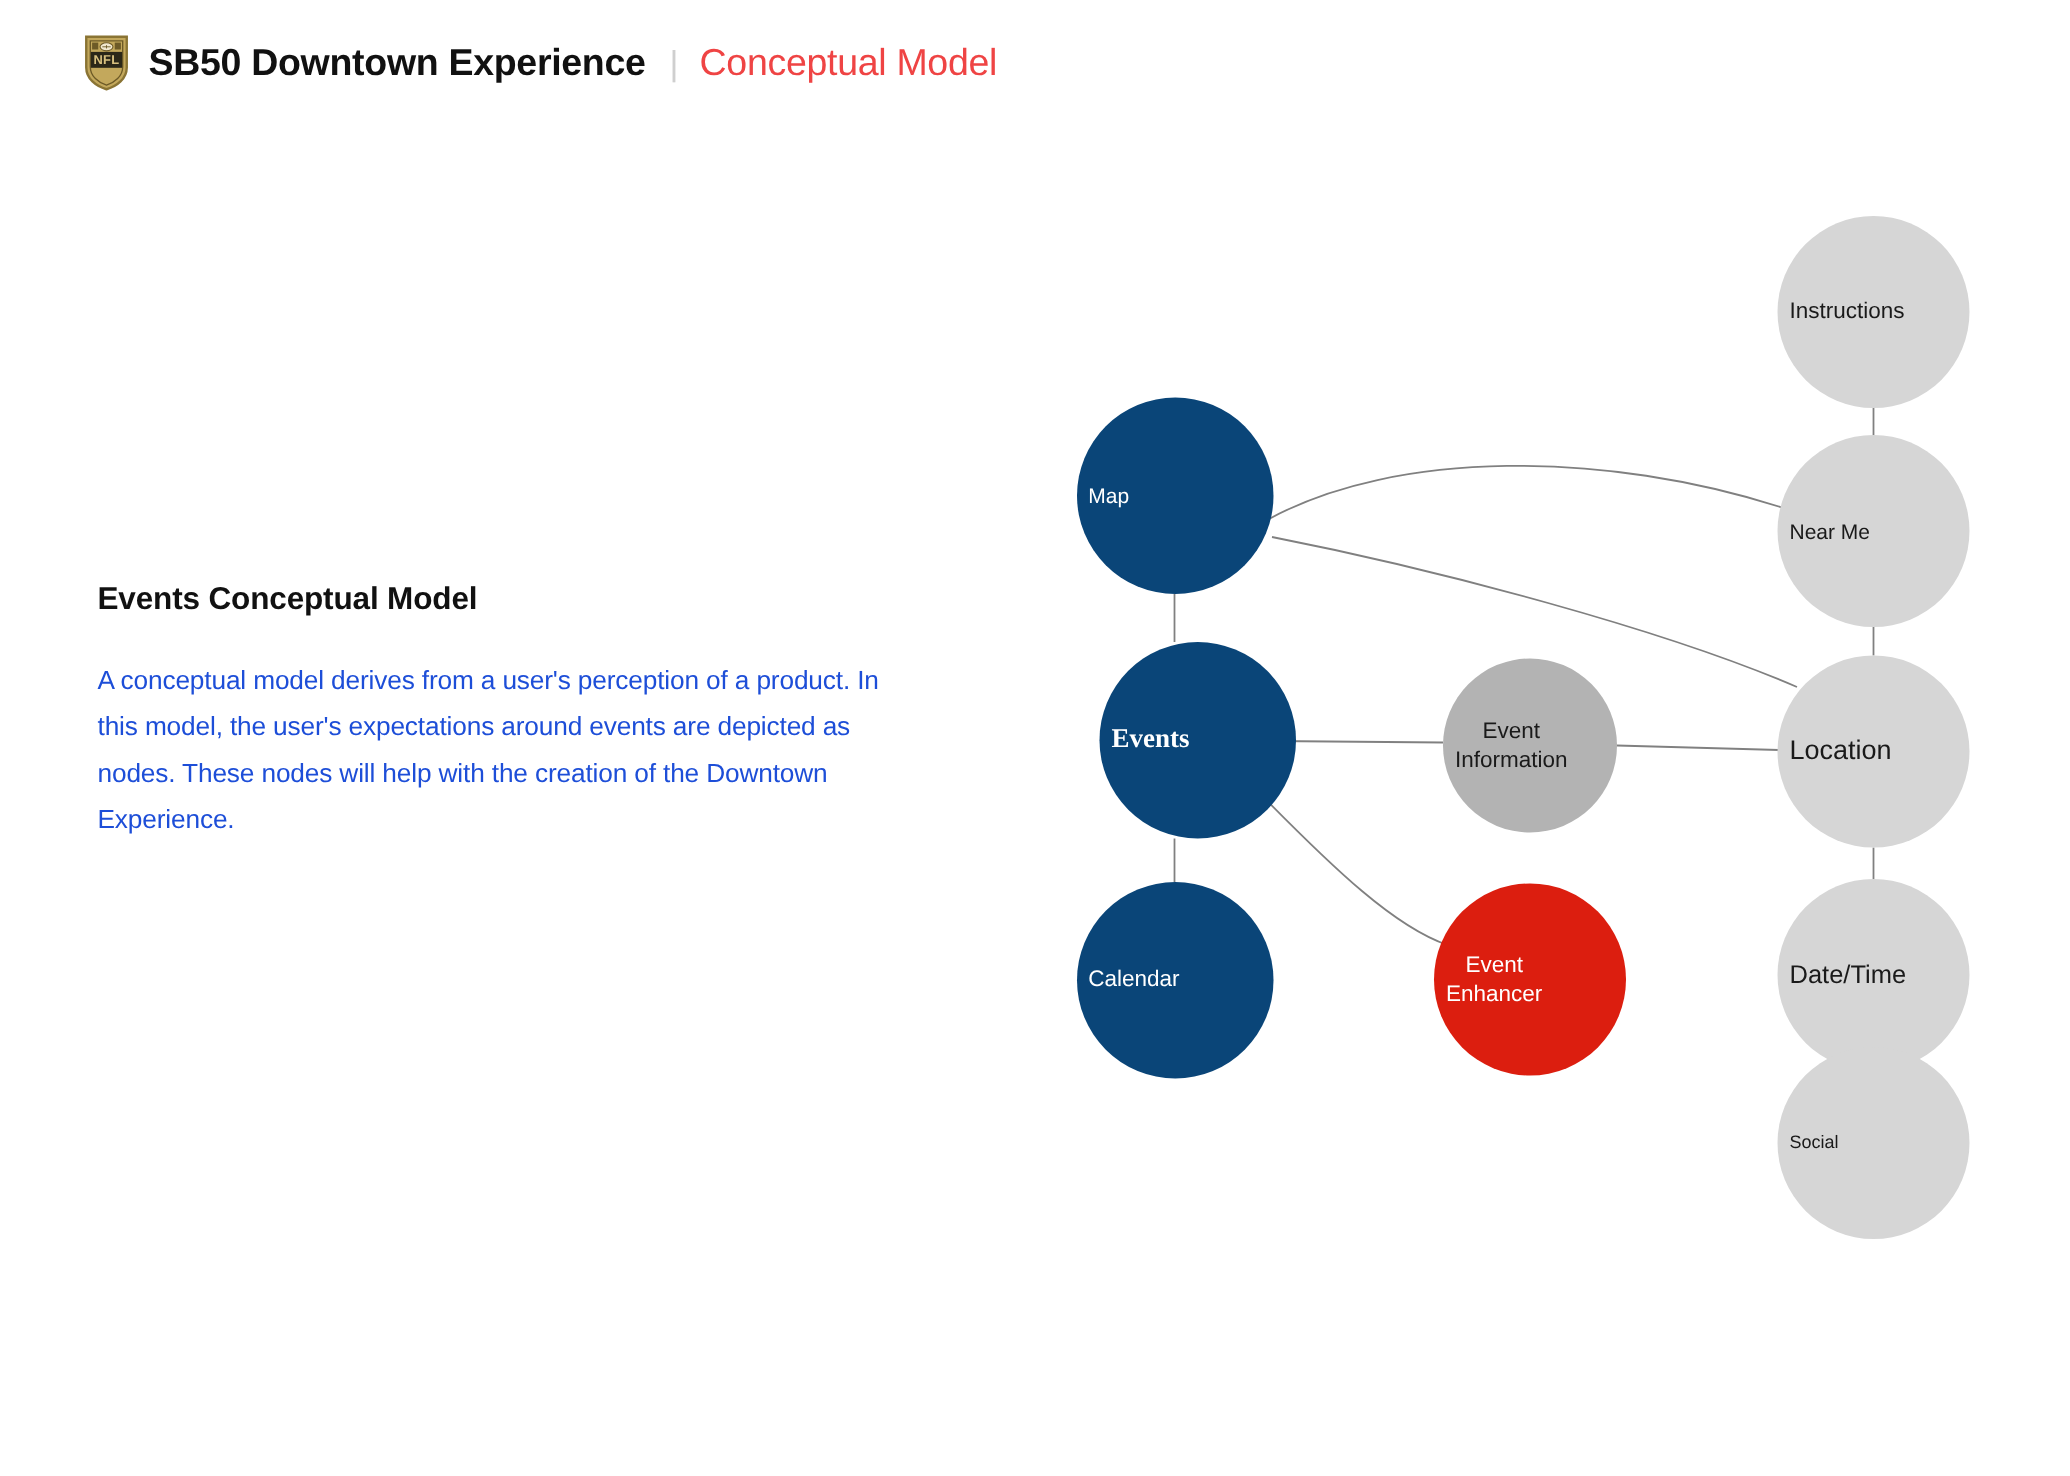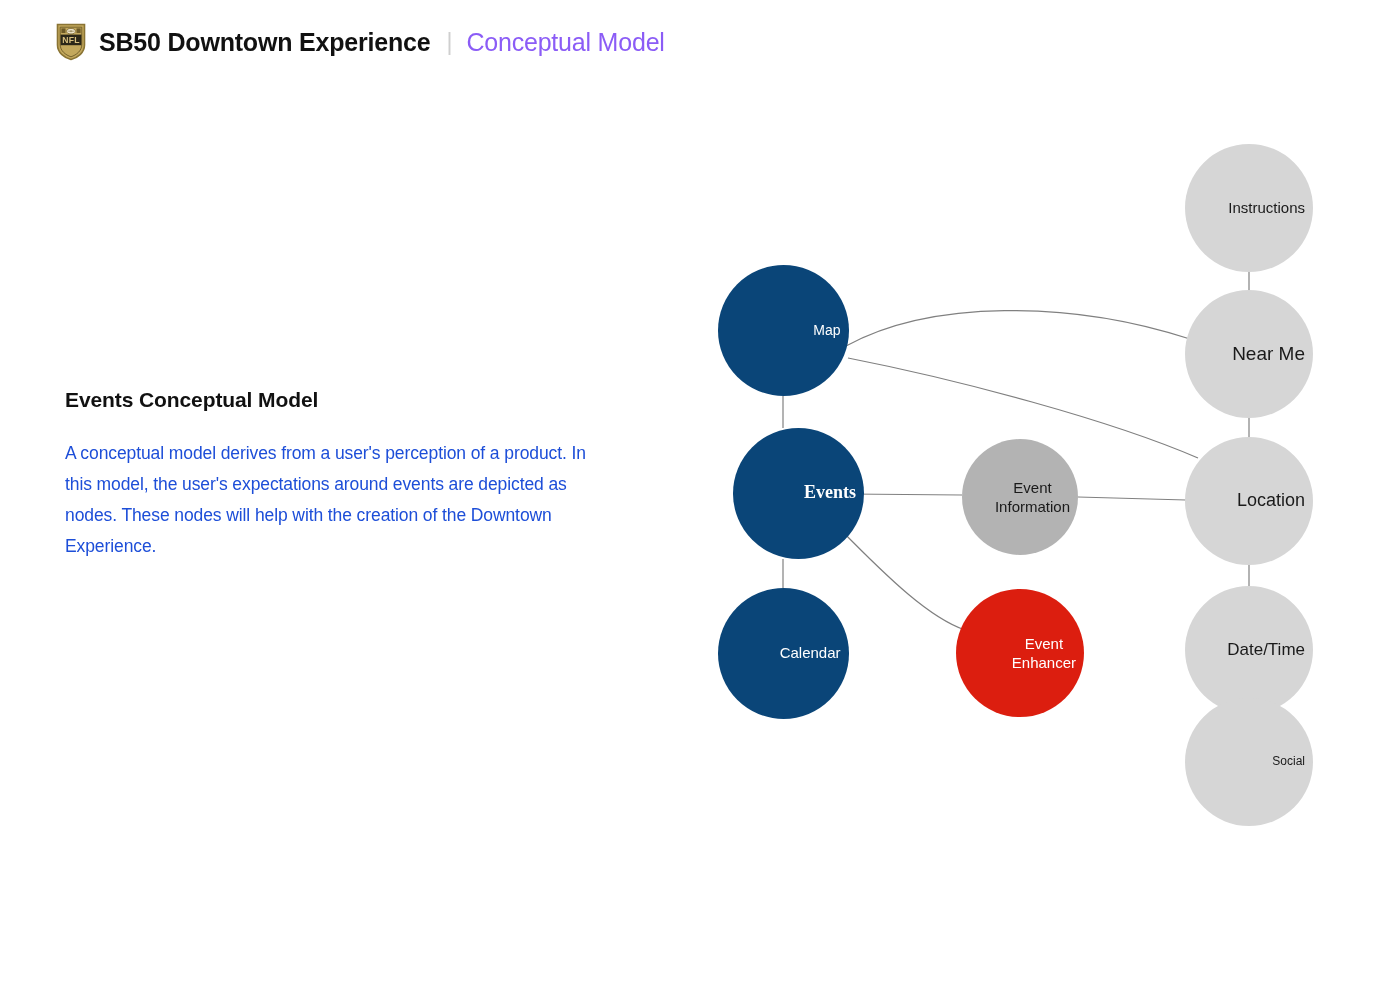--- a/index.html
+++ b/index.html
@@ -40,21 +40,21 @@
   }
   .header-sep {
     font-size: 23px;
     color: #cfcfcf;
     margin: 0 14px 0 16px;
     font-weight: 400;
   }
   .header-subtitle {
     font-size: 25px;
     font-weight: 400;
-    color: #8b5cf6;
+    color: #ef4444;
     letter-spacing: -0.2px;
     white-space: nowrap;
   }
 
   
   .copy {
     position: absolute;
     left: 65px; top: 388px;
     width: 525px;
   }
@@ -84,21 +84,21 @@
     position: absolute;
     left: 0; top: 0;
     width: 1380px; height: 984px;
     pointer-events: none;
   }
   .node {
     position: absolute;
     border-radius: 50%;
     display: flex;
     align-items: center;
-    justify-content: flex-end;
+    justify-content: flex-start;
     text-align: center;
     line-height: 1.3;
     cursor: pointer;
   }
   .node-label {
     display: block;
     padding: 0 8px;
     white-space: pre-line;
   }
   .node.navy      { background: #0a4578; color: #ffffff; }
@@ -161,21 +161,21 @@
           <span class="node-label">Event
 Information</span>
         </div>
         <div class="node red" style="width: 128px; height: 128px; left: 956px; top: 589px; font-size: 15px;">
           <span class="node-label">Event
 Enhancer</span>
         </div>
         <div class="node gray-lite" style="width: 128px; height: 128px; left: 1185px; top: 144px; font-size: 15px;">
           <span class="node-label">Instructions</span>
         </div>
-        <div class="node gray-lite" style="width: 128px; height: 128px; left: 1185px; top: 290px; font-size: 19px;">
+        <div class="node gray-lite" style="width: 128px; height: 128px; left: 1185px; top: 290px; font-size: 14px;">
           <span class="node-label">Near Me</span>
         </div>
         <div class="node gray-lite" style="width: 128px; height: 128px; left: 1185px; top: 437px; font-size: 18px;">
           <span class="node-label">Location</span>
         </div>
         <div class="node gray-lite" style="width: 128px; height: 128px; left: 1185px; top: 586px; font-size: 17px;">
           <span class="node-label">Date/Time</span>
         </div>
         <div class="node gray-lite" style="width: 128px; height: 128px; left: 1185px; top: 698px; font-size: 12px;">
           <span class="node-label">Social</span>

